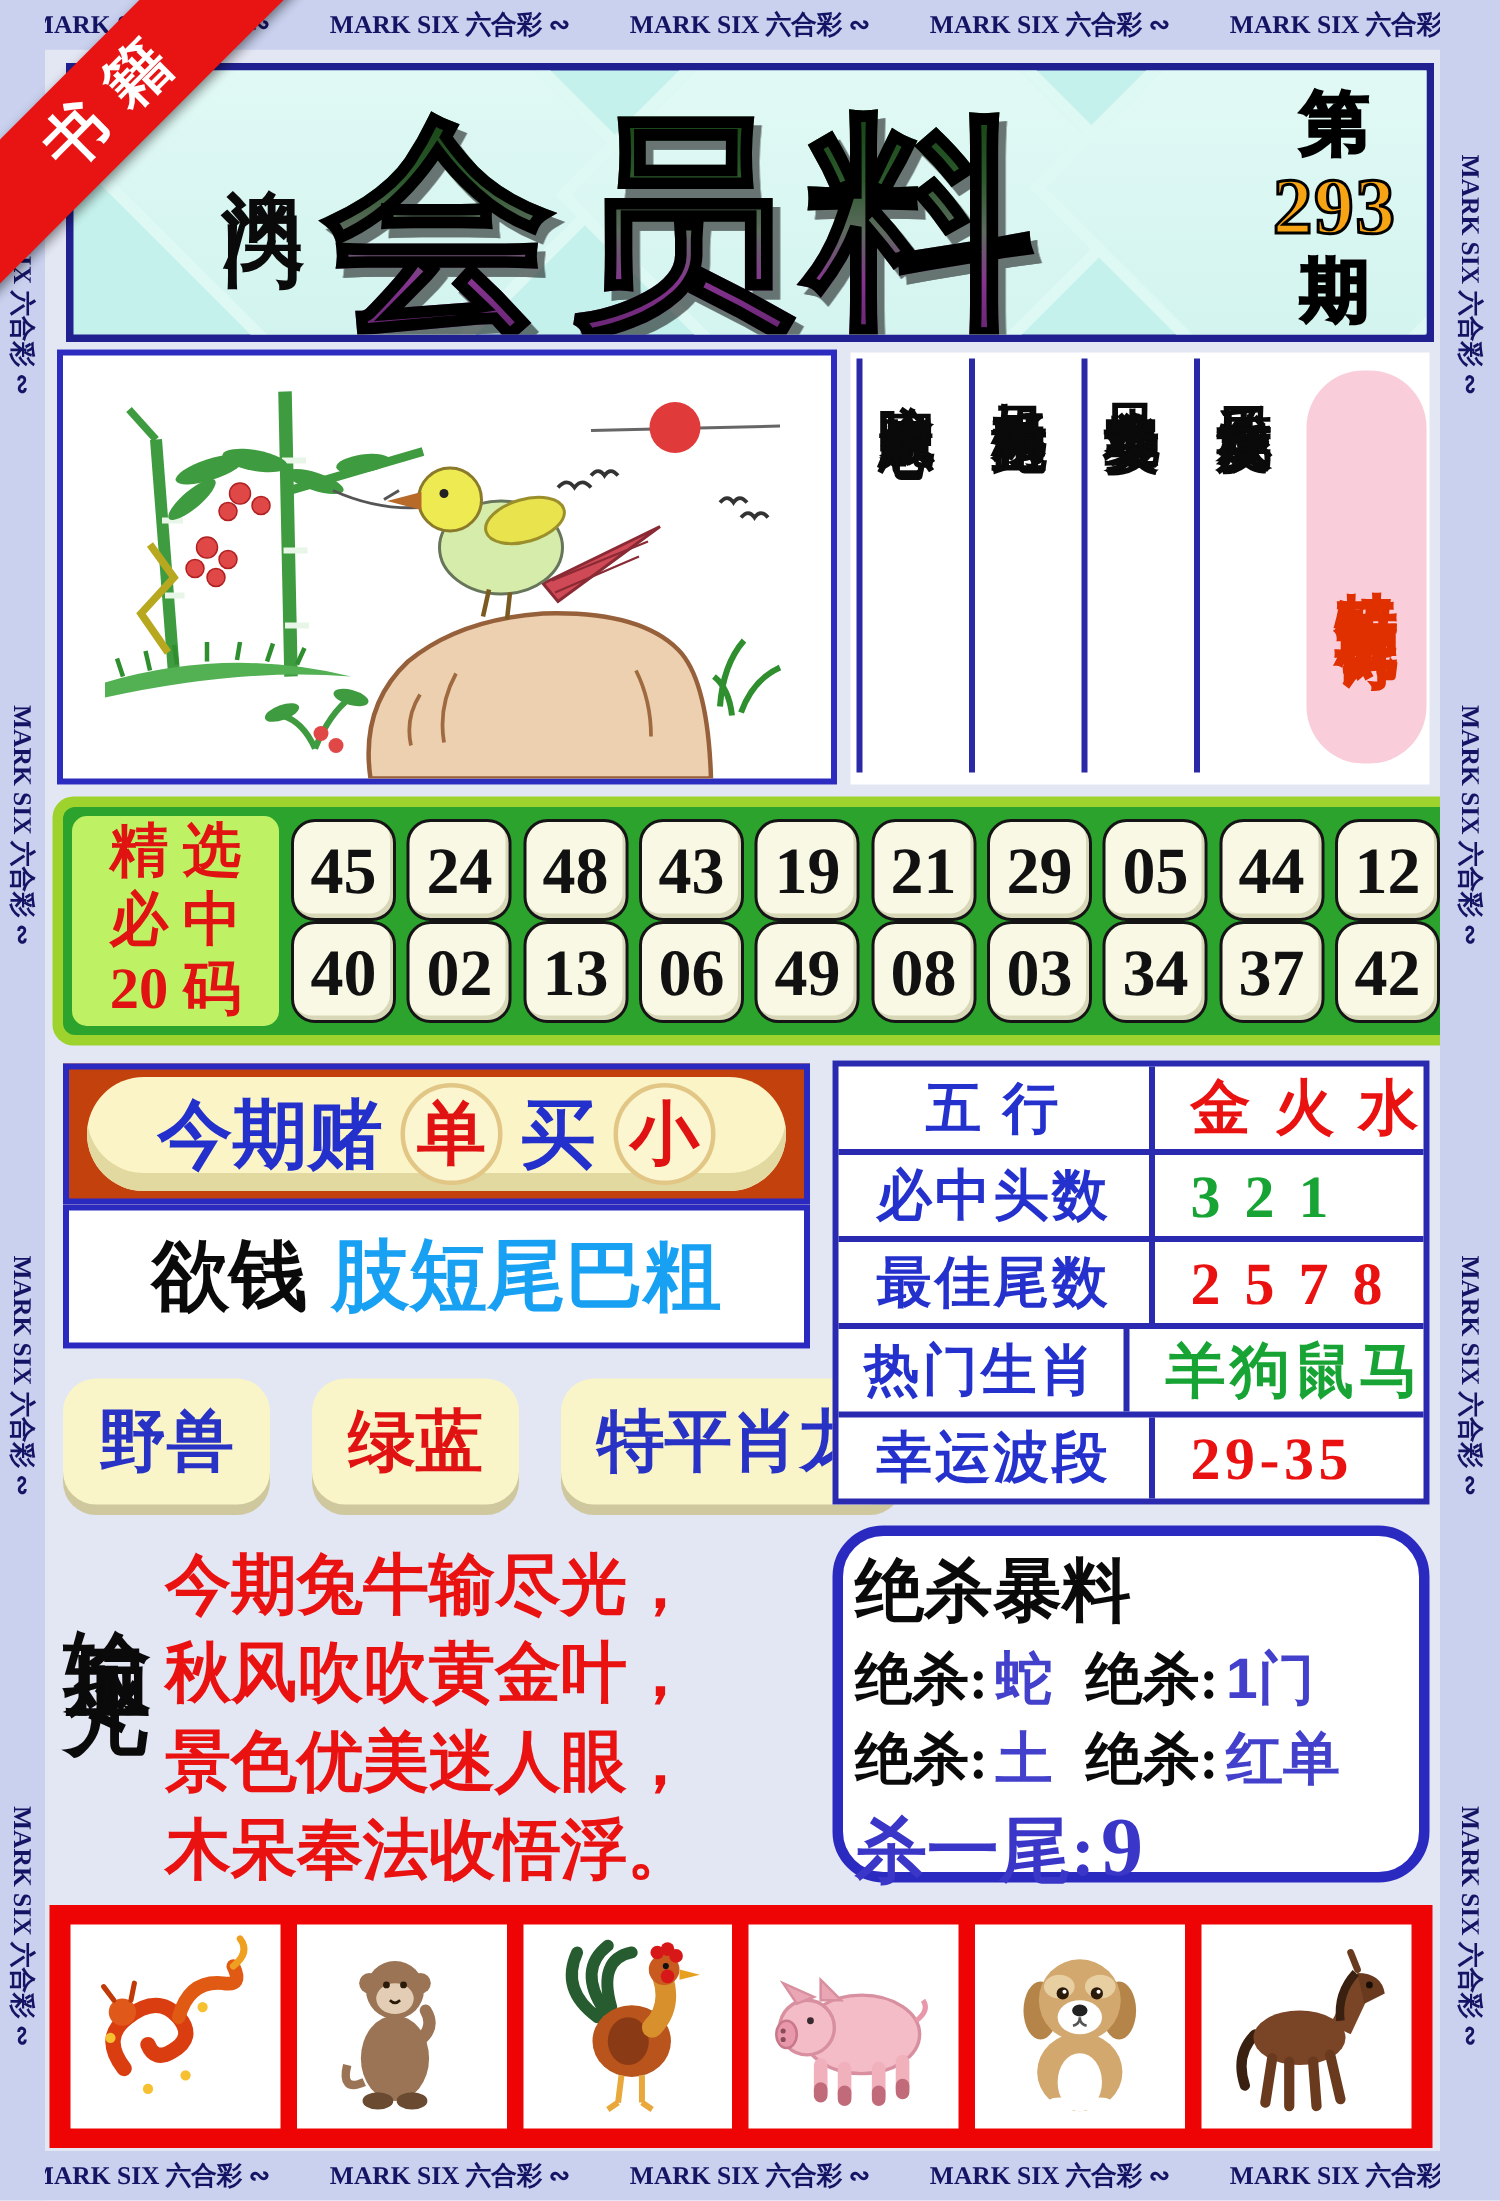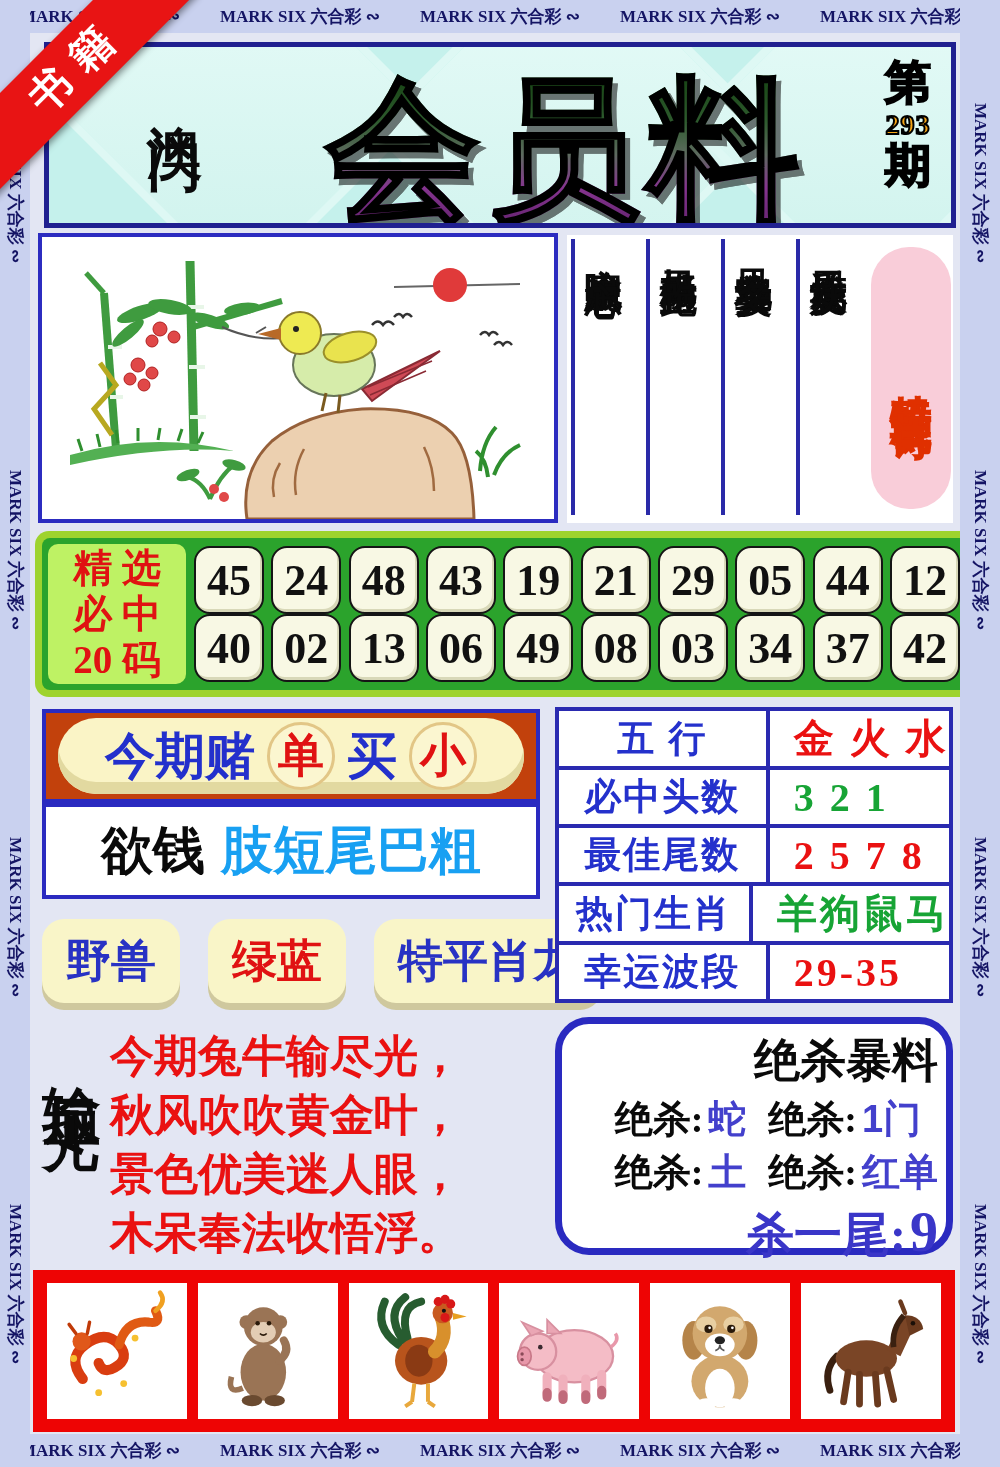--- a/index.html
+++ b/index.html
@@ -21,29 +21,29 @@
   .content{position:absolute;left:30px;top:33px;width:930px;height:1401px;background:#e3e6f3;z-index:5;}
   
   .header-box{position:absolute;left:14px;top:9px;width:912px;height:186px;background:#c5f1ec;
               border:5px solid #202090;box-sizing:border-box;overflow:hidden;}
   .diamond{position:absolute;background:linear-gradient(135deg,#e9fcf9,#cdf2ec);transform:rotate(45deg);border:8px solid #def8f4;}
   .d1{left:60px;top:-70px;width:250px;height:250px;}
   .d2{left:380px;top:-60px;width:270px;height:270px;}
   .d3{left:690px;top:-50px;width:240px;height:240px;}
   .region{position:absolute;left:98px;top:34px;writing-mode:vertical-rl;text-orientation:upright;
           font-size:56px;font-weight:900;color:#0a0a0a;line-height:1;letter-spacing:8px;}
-  .title3d{position:absolute;left:168px;top:2px;width:590px;text-align:right;}
+  .title3d{position:absolute;left:168px;top:2px;width:590px;text-align:left;}
   .title3d span{font-size:152px;font-weight:900;letter-spacing:8px;
       background:linear-gradient(180deg,#12400f 0%,#2d5a2d 32%,#5d6b5f 52%,#85348f 72%,#5c1f68 100%);
       -webkit-background-clip:text;background-clip:text;color:transparent;
       -webkit-text-stroke:3px #000;filter:drop-shadow(5px 6px 0 rgba(10,10,10,.55));}
   .issue{position:absolute;right:20px;top:10px;display:flex;flex-direction:column;align-items:center;
          color:#f6a414;font-weight:900;-webkit-text-stroke:2px #000;line-height:1.12;}
   .issue .ichar{font-size:46px;}
-  .issue .inum{font-size:28px;letter-spacing:1px;}
+  .issue .inum{font-size:53px;letter-spacing:1px;}
   
   .picture-box{position:absolute;left:8px;top:200px;width:520px;height:290px;background:#fff;
                border:4px solid #2c2cc0;box-sizing:border-box;}
   .picture-box svg{width:100%;height:100%;}
   
   .poem-box{position:absolute;left:537px;top:202px;width:386px;height:288px;background:#fff;
             display:flex;justify-content:space-between;align-items:flex-start;padding:4px 2px 0 4px;box-sizing:border-box;}
   .pcol{writing-mode:vertical-rl;text-orientation:upright;font-size:37px;font-weight:900;color:#0a0a0a;
         line-height:1;letter-spacing:2px;border-left:4px solid #2a2aa8;padding-left:10px;height:276px;}
   .ptitle{writing-mode:vertical-rl;text-orientation:upright;width:80px;height:262px;background:#f9cdd9;
@@ -88,21 +88,21 @@
   .svalue.red{color:#ea1111;} .svalue.green{color:#17a435;}
   
   .losing{position:absolute;left:12px;top:990px;width:508px;height:232px;display:flex;gap:10px;}
   .losing-side{writing-mode:vertical-rl;text-orientation:upright;font-size:58px;font-weight:900;color:#0a0a0a;
                line-height:1;letter-spacing:14px;padding-top:16px;}
   .losing-lines{flex:1;display:flex;flex-direction:column;justify-content:space-between;padding:4px 0;}
   .losing-line{font-weight:900;font-size:44px;color:#ea1111;white-space:nowrap;}
   
   .juesha{position:absolute;left:525px;top:984px;width:398px;height:238px;background:#fff;
           border:7px solid #2a2ac0;border-radius:34px;box-sizing:border-box;display:flex;
-          flex-direction:column;align-items:flex-end;padding:6px 8px;}
+          flex-direction:column;align-items:flex-start;padding:6px 8px;}
   .js-title{font-weight:900;font-size:46px;color:#0a0a0a;}
   .js-grid{display:grid;grid-template-columns:auto auto;column-gap:22px;row-gap:2px;margin-top:2px;}
   .js-item{white-space:nowrap;}
   .js-l{font-weight:900;font-size:38px;color:#0a0a0a;}
   .js-v{font-weight:900;font-size:38px;color:#4340cc;margin-left:5px;font-family:"Liberation Sans","DejaVu Sans",sans-serif;}
   .js-footer{margin-top:2px;display:flex;align-items:baseline;}
   .js-fl{font-weight:900;font-size:48px;color:#3a36c8;}
   .js-fv{font-weight:900;font-size:56px;color:#3a36c8;margin-left:4px;}
   
   .animal-strip{position:absolute;left:3px;top:1237px;width:922px;height:162px;background:#ee0404;

